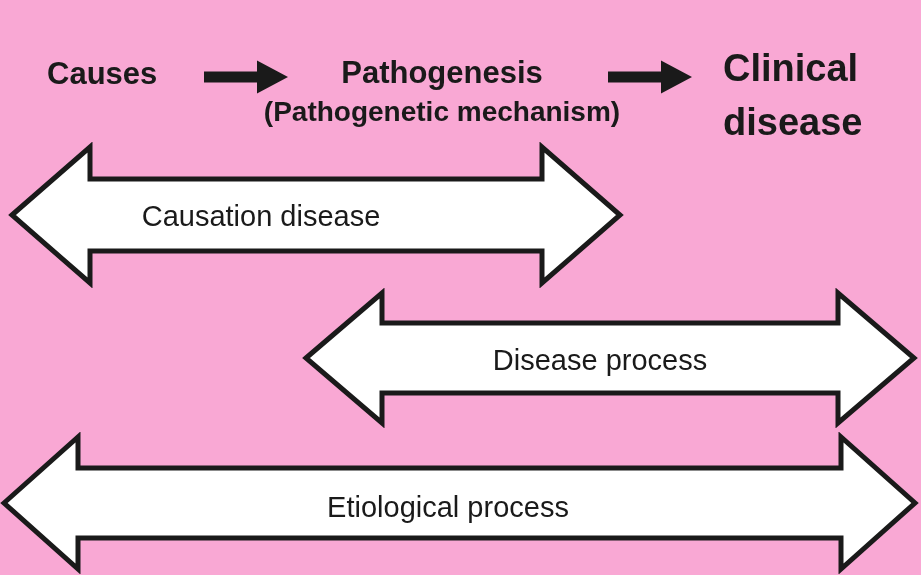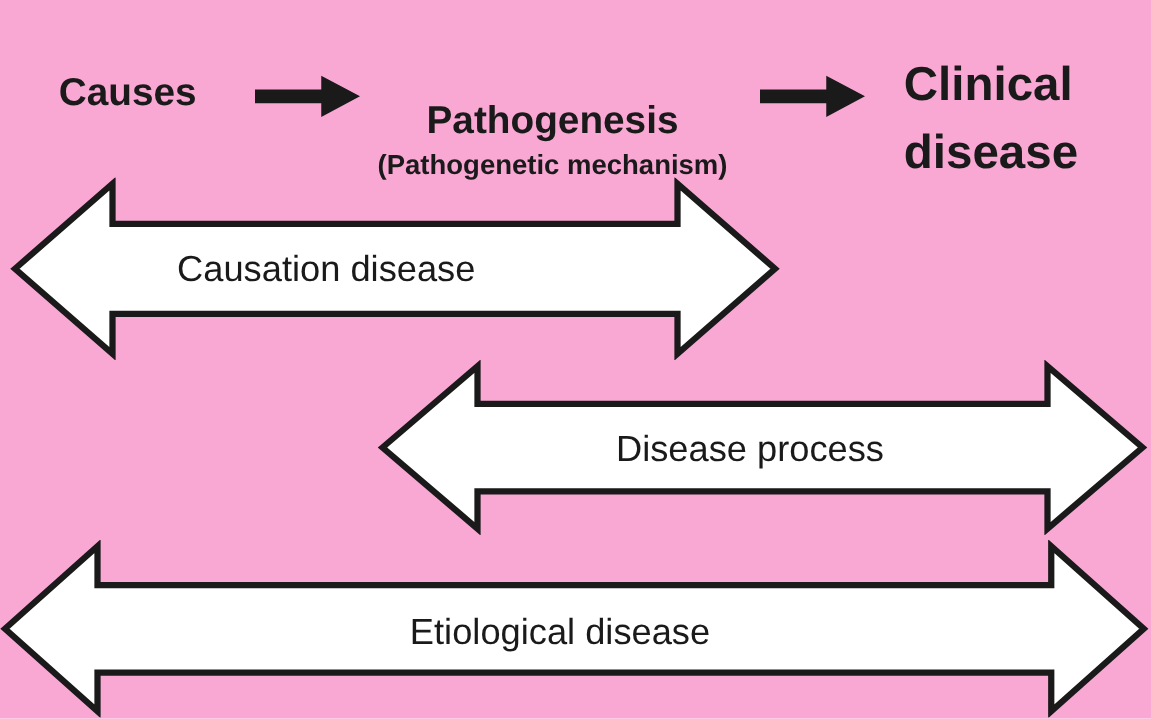--- a/index.html
+++ b/index.html
@@ -19,32 +19,31 @@
   .abs { position: absolute; }
 
   .top-label {
     font-size: 31px;
     font-weight: bold;
     line-height: 1.15;
     white-space: nowrap;
     color: #1a1a1a;
   }
   .top-label-sub {
-    font-size: 22px;
+    font-size: 28px;
     font-weight: bold;
     line-height: 1.1;
     white-space: nowrap;
     color: #1a1a1a;
   }
   .pathogenesis-col {
     left: 442px;
     top: 55px;
     transform: translateX(-50%);
     text-align: center;
-    margin-top: 23px;
   }
   .pathogenesis-col .top-label-sub { margin-top: 6px; }
 
   .clinical-col {
     left: 723px;
     top: 42px;
     width: 160px;
     font-size: 38px;
     font-weight: bold;
     line-height: 1.42;
@@ -101,15 +100,15 @@
       <polygon points="4,70 80,5 80,35 536,35 536,5 612,70 536,135 536,105 80,105 80,135" fill="#ffffff" stroke="#1a1a1a" stroke-width="5" stroke-linejoin="miter"></polygon>
     </svg>
   </div>
   <div class="abs process-label" style="left:600px; top:360px;">Disease process</div>
 
   <div class="abs" style="left:0px; top:432px;">
     <svg width="919" height="142" viewBox="0 0 919 142">
       <polygon points="4,71 78,5 78,36 841,36 841,5 915,71 841,137 841,106 78,106 78,137" fill="#ffffff" stroke="#1a1a1a" stroke-width="5" stroke-linejoin="miter"></polygon>
     </svg>
   </div>
-  <div class="abs process-label" style="left:448px; top:507px;">Etiological disease</div>
+  <div class="abs process-label" style="left:448px; top:507px;">Etiological process</div>
 
 </div>
 
 </body></html>

